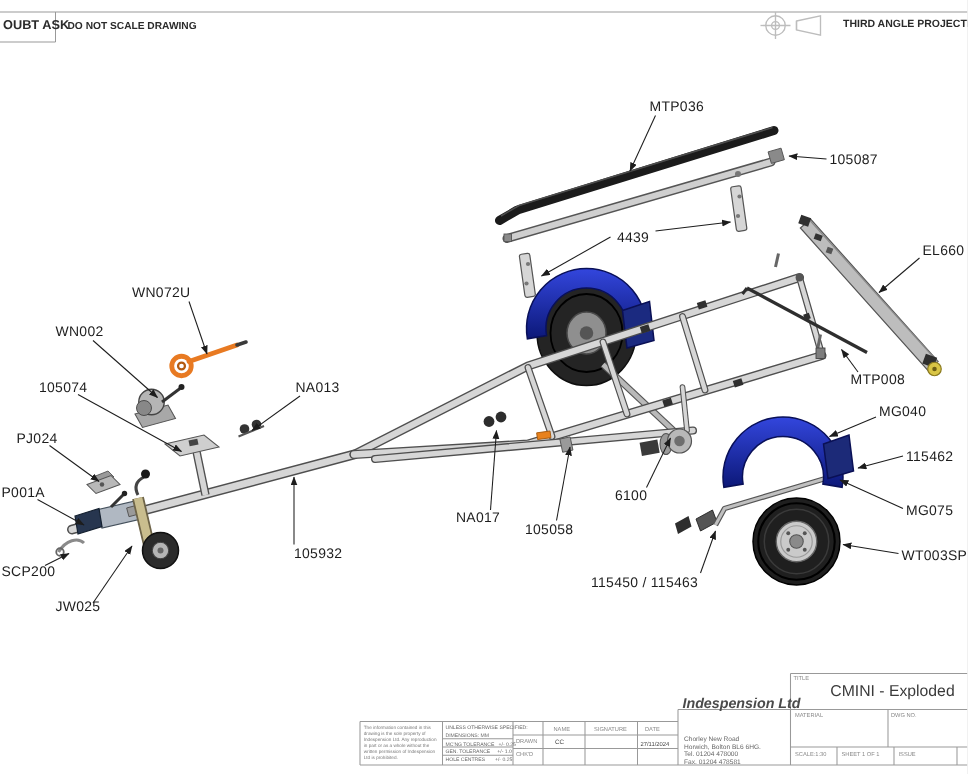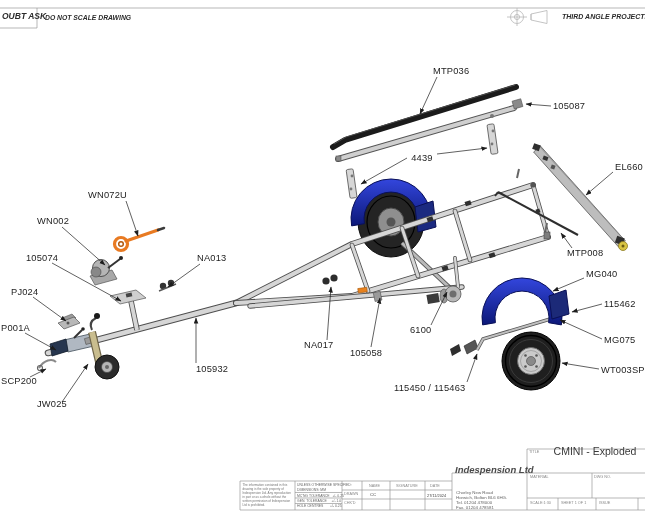--- a/index.html
+++ b/index.html
@@ -1,20 +1,20 @@
 <!DOCTYPE html>
 <html><head>
 <meta charset="utf-8">
 <style>
   html,body{margin:0;padding:0;background:#e8e8e8;}
   .sheet{position:relative;width:645px;height:516px;background:#ffffff;overflow:hidden;
          font-family:"Liberation Sans",sans-serif;}
   .sheet svg{position:absolute;left:0;top:0;}
   .txt{position:absolute;color:#444;white-space:nowrap;}
-  .bi{font-weight:bold;font-style:italic;color:#2b2b2b;}
+  .bi{font-weight:bold;color:#2b2b2b;}
   .tiny{color:#8a8a8a;}
   .plabel{font-family:"Liberation Sans",sans-serif;font-size:9.3px;fill:#1d1d1d;letter-spacing:.2px;}
   .leader{fill:none;stroke:#1d1d1d;stroke-width:.7;}
   .tb-line{stroke:#999;stroke-width:.7;}
   .pre{white-space:pre;}
 </style>
 </head>
 <body>
 
 <div class="sheet">
@@ -312,20 +312,20 @@
 
 <div class="txt" style="left:455px;top:464px;font-size:9.5px;font-weight:bold;font-style:italic;color:#4a4a4a;">Indespension Ltd</div>
 <div class="txt" style="left:456px;top:489.5px;font-size:4.4px;line-height:5.1px;color:#666;">
   <div>Chorley New Road</div>
   <div>Horwich, Bolton BL6 6HG.</div>
   <div>Tel. 01204 478000</div>
   <div>Fax. 01204 478581</div>
 </div>
 
 <div class="txt tiny" style="left:529px;top:450px;font-size:3.8px;">TITLE</div>
-<div class="txt" style="left:545px;top:445px;width:100px;text-align:center;font-size:10.5px;color:#3a3a3a;">CMINI - Exploded</div>
+<div class="txt" style="left:545px;top:455px;width:100px;text-align:center;font-size:10.5px;color:#3a3a3a;">CMINI - Exploded</div>
 <div class="txt tiny" style="left:530px;top:474.5px;font-size:3.8px;">MATERIAL</div>
 <div class="txt tiny" style="left:594px;top:474.5px;font-size:3.8px;">DWG NO.</div>
 <div class="txt tiny" style="left:530px;top:500.5px;font-size:3.8px;">SCALE:1:30</div>
 <div class="txt tiny" style="left:561px;top:500.5px;font-size:3.8px;">SHEET 1 OF 1</div>
 <div class="txt tiny" style="left:599px;top:500.5px;font-size:3.8px;">ISSUE</div>
 
 </div>
 
 </body></html>

